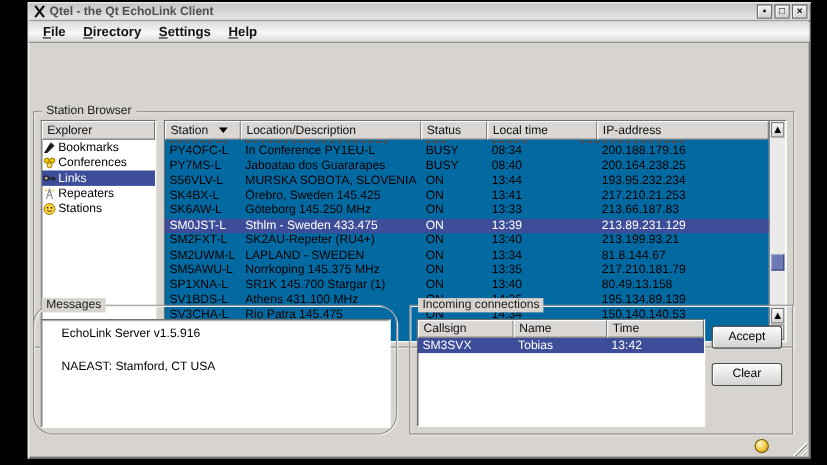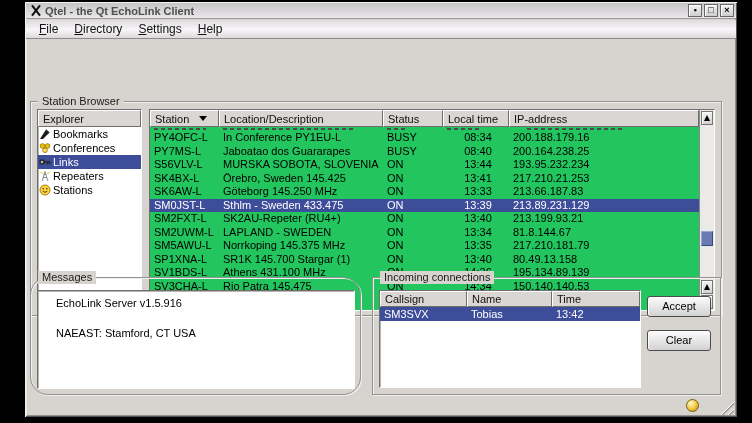--- a/index.html
+++ b/index.html
@@ -27,21 +27,21 @@
   .win-btn { width:14px; height:13px; background:linear-gradient(#f2f2f2,#cfcfcf);
              border:1px solid #666; box-shadow:inset 1px 1px 0 #fff;
              font-size:9px; line-height:11px; text-align:center; color:#000;
              font-weight:bold; cursor:default; }
 
   
   .menubar { position:absolute; left:1px; top:18px; right:1px; height:19px;
              background:linear-gradient(#dedbde 0%, #f8f6f8 55%, #dcd9dc 100%);
              border-bottom:1px solid #8c8c8c;
              display:flex; align-items:center; padding-left:6px; gap:2px; }
-  .menu-item { display:inline-block; font-size:12px; font-weight:normal; color:#111;
+  .menu-item { display:inline-block; font-size:12px; font-weight:bold; color:#111;
                padding:1px 7px; }
   .menu-item::first-letter { text-decoration:underline; }
 
   
   .groupbox { position:absolute; border:1px solid #929292;
               box-shadow:1px 1px 0 #f2f0ee, inset 1px 1px 0 #f2f0ee; }
   .groupbox > .gb-label { position:absolute; top:-7px; left:7px; background:#d7d4d0;
               padding:0 4px; font-size:11px; color:#1a1a1a; line-height:13px; }
   #gb-station  { left:5px;  top:55px;  width:692px; height:215px;margin-top:44px; }
   #gb-messages { left:5px;  top:275px; width:331px; height:118px;border-radius:18px; }
@@ -67,26 +67,26 @@
   .ic-links      .i-links      { display:block; }
   .ic-repeaters  .i-repeaters  { display:block; }
   .ic-stations   .i-stations   { display:block; }
 
   
   .stable { position:absolute; left:118px; top:7px; width:566px; height:202px;
             background:#fff; overflow:hidden; }
   .stable-hdr { display:flex; height:17px; position:absolute; left:0; top:0; right:15px; }
   .stable-hdr .hdr-cell { height:17px; }
   .col-station{ width:69px; flex:none; } .col-loc{ width:164px; flex:none; }
-  .col-status{ width:60px; flex:none; } .col-time{ width:66px; flex:none;text-align:center; }
+  .col-status{ width:60px; flex:none; } .col-time{ width:100px; flex:none; }
   .col-ip{ flex:1; }
   .sort-arrow { width:0; height:0; border-left:4px solid transparent;
                 border-right:4px solid transparent; border-top:5px solid #000;
                 margin-left:10px; }
-  .rows { position:absolute; left:0; top:17px; right:15px; bottom:0; background:#22c55e; }
+  .rows { position:absolute; left:0; top:17px; right:15px; bottom:0; background:#0369a1; }
   .partial-row { position:absolute; left:0; top:0; right:0; height:4px; overflow:hidden; }
   .pfrag { position:absolute; top:1px; height:2px;
            background:repeating-linear-gradient(90deg,#4a4a4a 0 4px,transparent 4px 7px); }
   .trow { display:flex; height:13.5px; font-size:11px; line-height:13.5px; color:#000;
           white-space:nowrap; }
   .trow span { overflow:hidden; padding-left:4px; }
   .trow.selected { background:#3d4d9a; color:#fff; }
   .rows-list { position:absolute; left:0; top:4px; right:0; }
 
   

